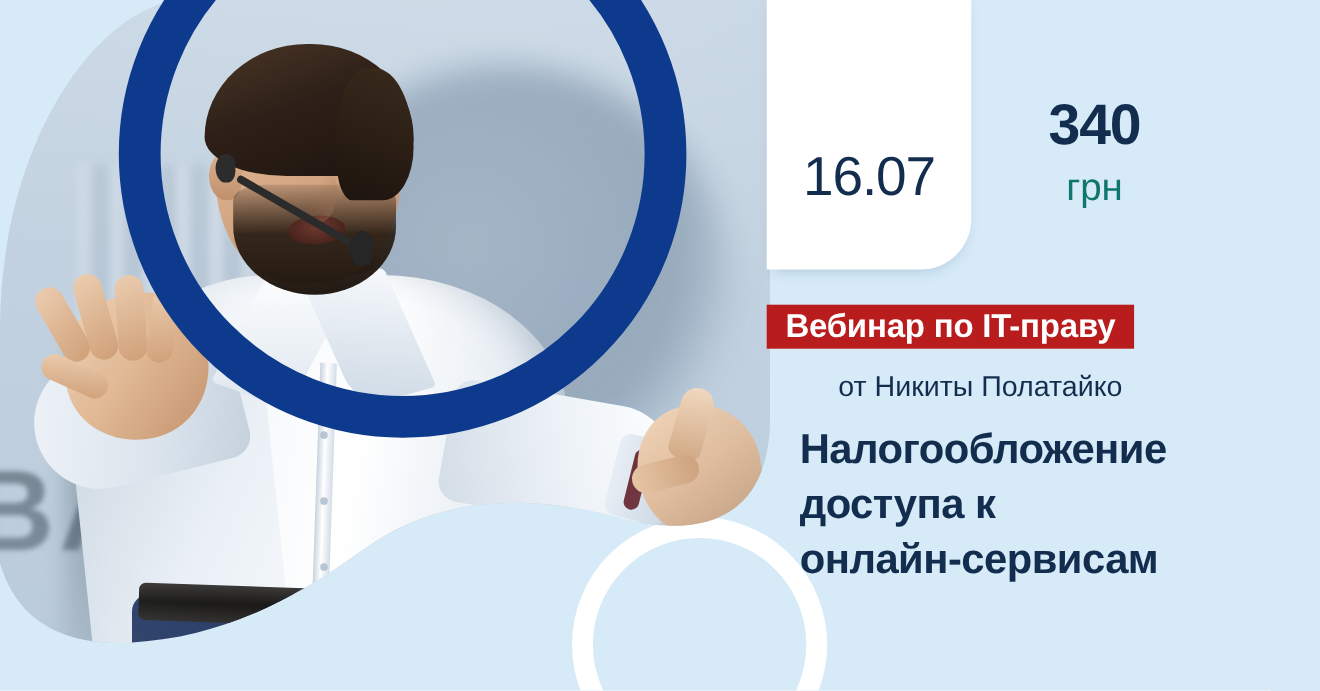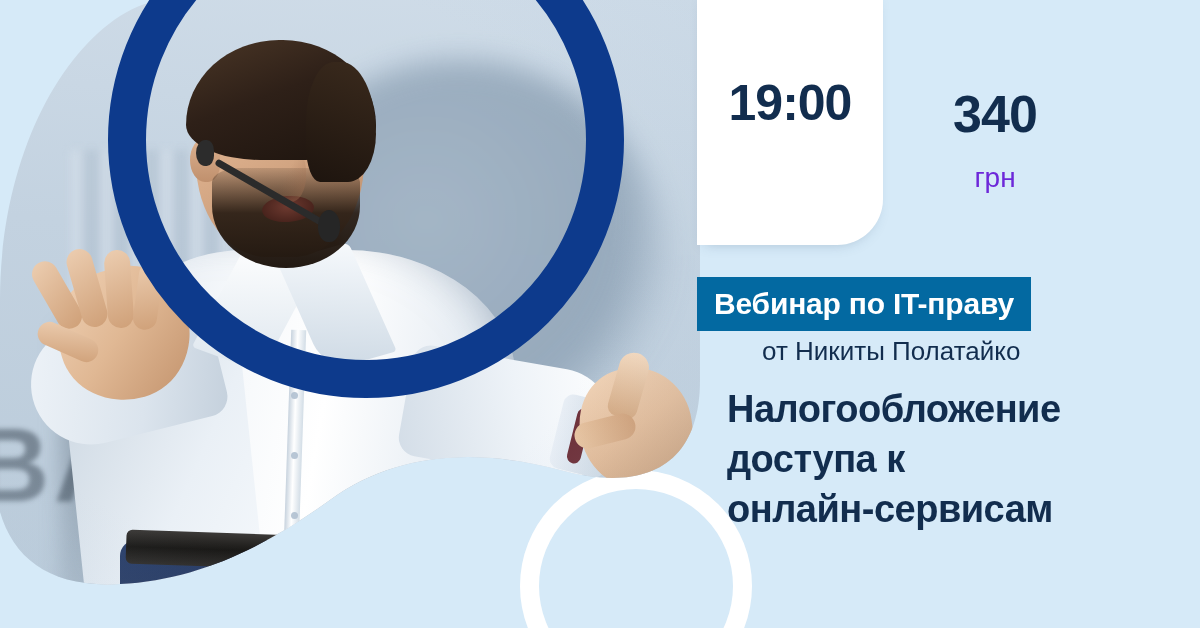--- a/index.html
+++ b/index.html
@@ -340,37 +340,37 @@
     z-index: 8;
   }
   #price-amount {
     font-size: 52px;
     font-weight: bold;
     letter-spacing: -1px;
     color: #122d4e;
     line-height: 1;
   }
   #price-currency {
-    margin-top: 24px;
-    font-size: 28px;
+    margin-top: 13px;
+    font-size: 35px;
     font-weight: 300;
-    color: #6d28d9;
+    color: #0f766e;
     line-height: 1;
   }
 
   
   #topic-label {
     position: absolute;
     left: 697px;
     top: 277px;
-    height: 54px;
+    height: 40px;
     padding: 0 17px 0 17px;
     display: inline-flex;
     align-items: center;
-    background: #0369a1;
+    background: #b91c1c;
     color: #ffffff;
     font-size: 30px;
     font-weight: bold;
     letter-spacing: -0.2px;
     z-index: 9;
     white-space: nowrap;
   }
 
   
   #author {
@@ -465,21 +465,21 @@
       <div class="ph belt-hole" style="left:300px;"></div>
       <div class="ph belt-hole" style="left:350px;"></div>
 
       <div class="ph" id="ph-vignette"></div>
     </div>
   </div>
 
   <div class="ring" id="ring-blue"></div>
 
   <div id="time-card">
-    <div id="time-value">19:00</div>
+    <div id="date-value">16.07</div>
   </div>
 
   <div id="price-block">
     <div id="price-amount">340</div>
     <div id="price-currency">грн</div>
   </div>
 
   <div id="topic-label">Вебинар по IT-праву</div>
 
   <div id="author">от Никиты Полатайко</div>

